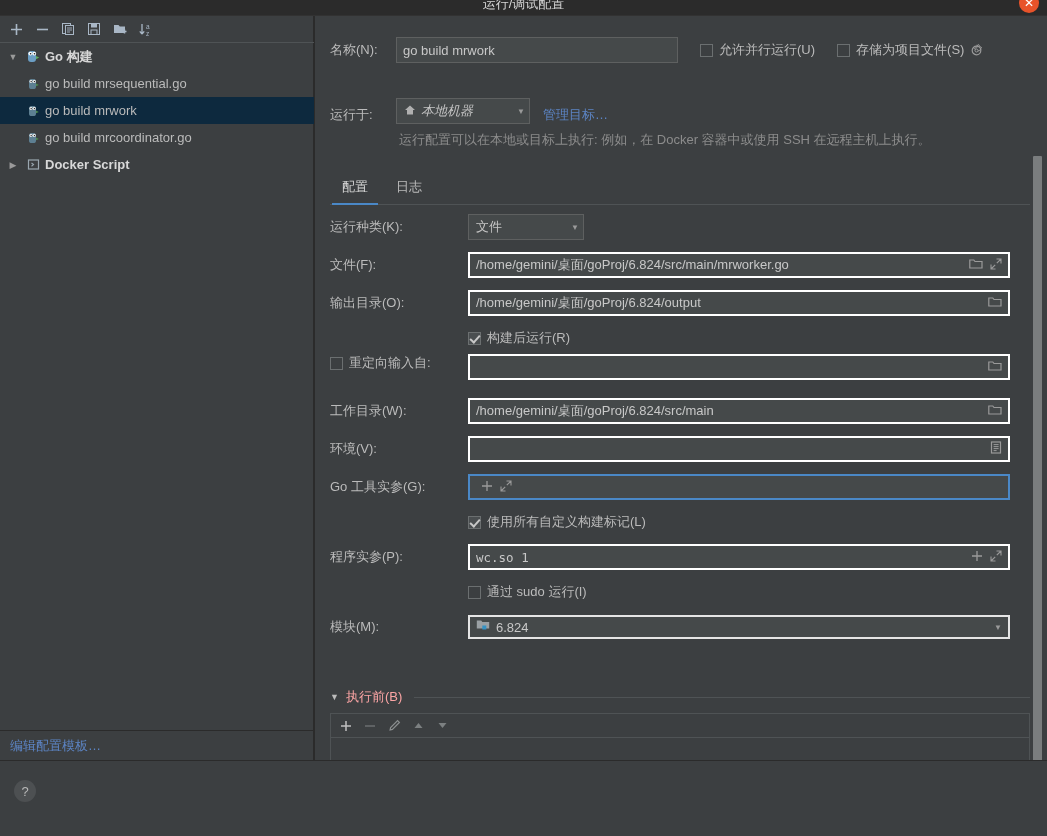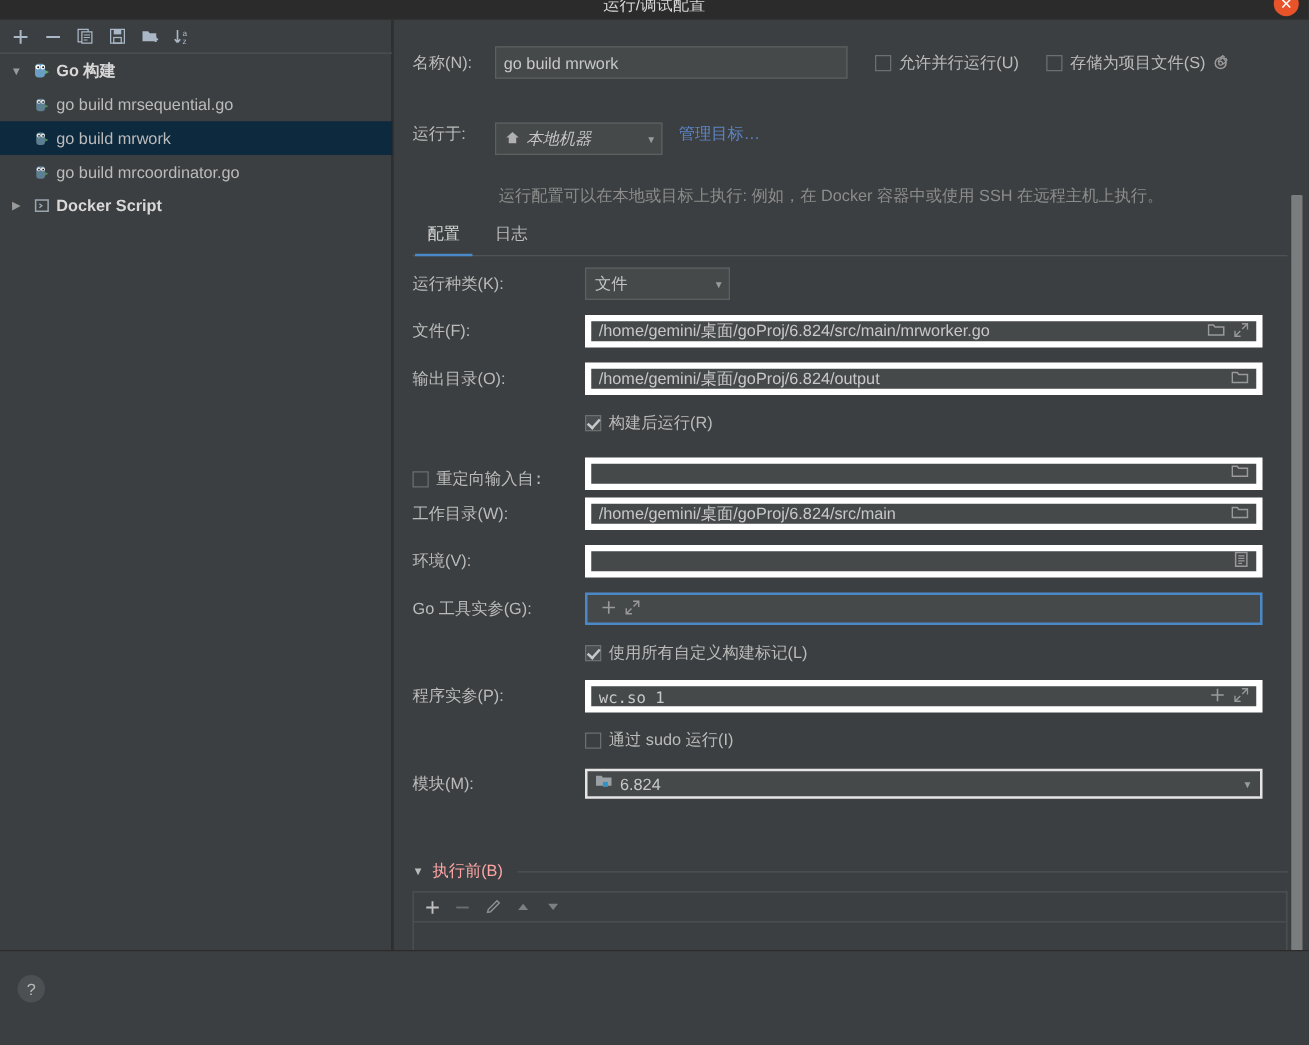--- a/index.html
+++ b/index.html
@@ -92,66 +92,66 @@
     display: inline-block; position: relative; flex: none;
   }
   .cb.checked { background: #4a4e50; }
   .cb.checked::after {
     content: ""; position: absolute; left: 3px; top: 0px; width: 4px; height: 8px;
     border: solid #c8c8c8; border-width: 0 2px 2px 0; transform: rotate(42deg);
   }
   .cb-label { font-size: 13px; color: #bbbbbb; white-space: nowrap; }
   .gear-ic { margin-left: 6px; color: #9a9a9a; display: flex; align-items: center; }
 
-  .runon-row { position: absolute; left: 15px; top: 82px; display: flex; align-items: flex-start; }
+  .runon-row { position: absolute; left: 15px; top: 82px; display: flex; align-items: flex-end; }
   .runon-label { width: 66px; }
   .combo {
     height: 26px; background: #45494a; border: 1px solid #5e6060;
     display: flex; align-items: center; padding: 0 4px 0 7px; color: #c4c4c4; font-size: 13px;
     gap: 5px; position: relative; font-style: italic;
   }
   .combo .caret { margin-left: auto; padding-left: 18px; color: #9a9a9a; font-size: 8px; }
   .link { color: #5c84c4; margin-left: 13px; font-size: 13px; cursor: pointer; }
   .hint {
-    position: absolute; left: 84px; top: 132px; color: #8c8c8c; font-size: 13px; white-space: nowrap; text-align: right;
+    position: absolute; left: 84px; top: 115px; color: #8c8c8c; font-size: 13px; white-space: nowrap; text-align: right;
   }
 
   
   .tabs {
     position: absolute; left: 15px; top: 159px; width: 700px; height: 30px;
     border-bottom: 1px solid #4f5355; display: flex; align-items: flex-start; gap: 4px;
   }
   .tab {
     padding: 3px 12px 8px 12px; font-size: 13px; color: #bbbbbb; position: relative;
   }
   .tab.active { color: #d6d6d6; }
   .tab.active::after {
     content: ""; position: absolute; left: 2px; right: 2px; bottom: -1px; height: 2px; background: #4a88c7;
   }
 
   
   .form { position: absolute; left: 0; top: 192px; width: 732px; }
   .frow { display: flex; align-items: center; height: 38px; padding-left: 15px; }
   .frow .flabel { width: 138px; font-size: 13px; color: #bbbbbb; white-space: nowrap; flex: none; }
   .field {
-    height: 26px; background: #45494a; border: 5px solid #ffffff; position: relative;
+    height: 26px; background: #45494a; border: 2px solid #ffffff; position: relative;
     display: flex; align-items: center; padding: 0 6px; color: #c8c8c8; font-size: 13px;
     width: 542px;
   }
   .field.focused { border: 2px solid #4a88c7; padding: 0 5px; }
   .field .ftext { flex: 1; white-space: nowrap; overflow: hidden; }
   .field .ftext.mono { font-family: "DejaVu Sans Mono", "Liberation Mono", monospace; font-size: 12.5px; }
   .ficons { display: flex; align-items: center; gap: 7px; color: #9a9a9a; margin-left: 6px; }
   .combo-k {
     width: 116px; height: 26px; background: #45494a; border: 1px solid #5e6060;
     display: flex; align-items: center; padding: 0 4px 0 7px; color: #c4c4c4; font-size: 13px; gap: 36px;
   }
   .combo-k .caret { margin-left: auto; color: #9a9a9a; font-size: 8px; }
   .cbrow { display: flex; align-items: center; height: 32px; padding-left: 153px; gap: 6px; }
-  .cbrow-left { display: flex; align-items: flex-end; height: 38px; padding-left: 15px; font-family: Liberation Mono, monospace; }
+  .cbrow-left { display: flex; align-items: flex-start; height: 38px; padding-left: 15px; }
   .inline-cb { display: flex; align-items: center; gap: 6px; width: 138px; flex: none; }
   .module-combo {
     width: 542px; height: 24px; background: #45494a; border: 2px solid #e5e5e5;
     display: flex; align-items: center; padding: 0 6px; color: #c8c8c8; font-size: 13px; gap: 6px;
   }
   .module-combo .caret { margin-left: auto; color: #9a9a9a; font-size: 8px; }
 
   
   .bl-header {
     position: absolute; left: 15px; top: 672px; width: 700px;
@@ -326,20 +326,23 @@
           <svg width="13" height="13" viewBox="0 0 13 13">
             <rect x="1.5" y="2" width="10" height="9" fill="none" stroke="#9aa7b0" stroke-width="1.2"></rect>
             <path d="M4.5 5l2 1.6-2 1.6" stroke="#9aa7b0" stroke-width="1.1" fill="none"></path>
           </svg>
         </span>
         <span class="tree-label">Docker Script</span>
       </div>
 
     </div>
 
+    <div class="edit-templates">
+      <a href="#">编辑配置模板…</a>
+    </div>
   </div>
 
   <div class="divider-v"></div>
 
   <div class="main">
 
     <div class="hdr">
 
       <div class="name-row">
         <span class="lbl name-label">名称(N):</span>

